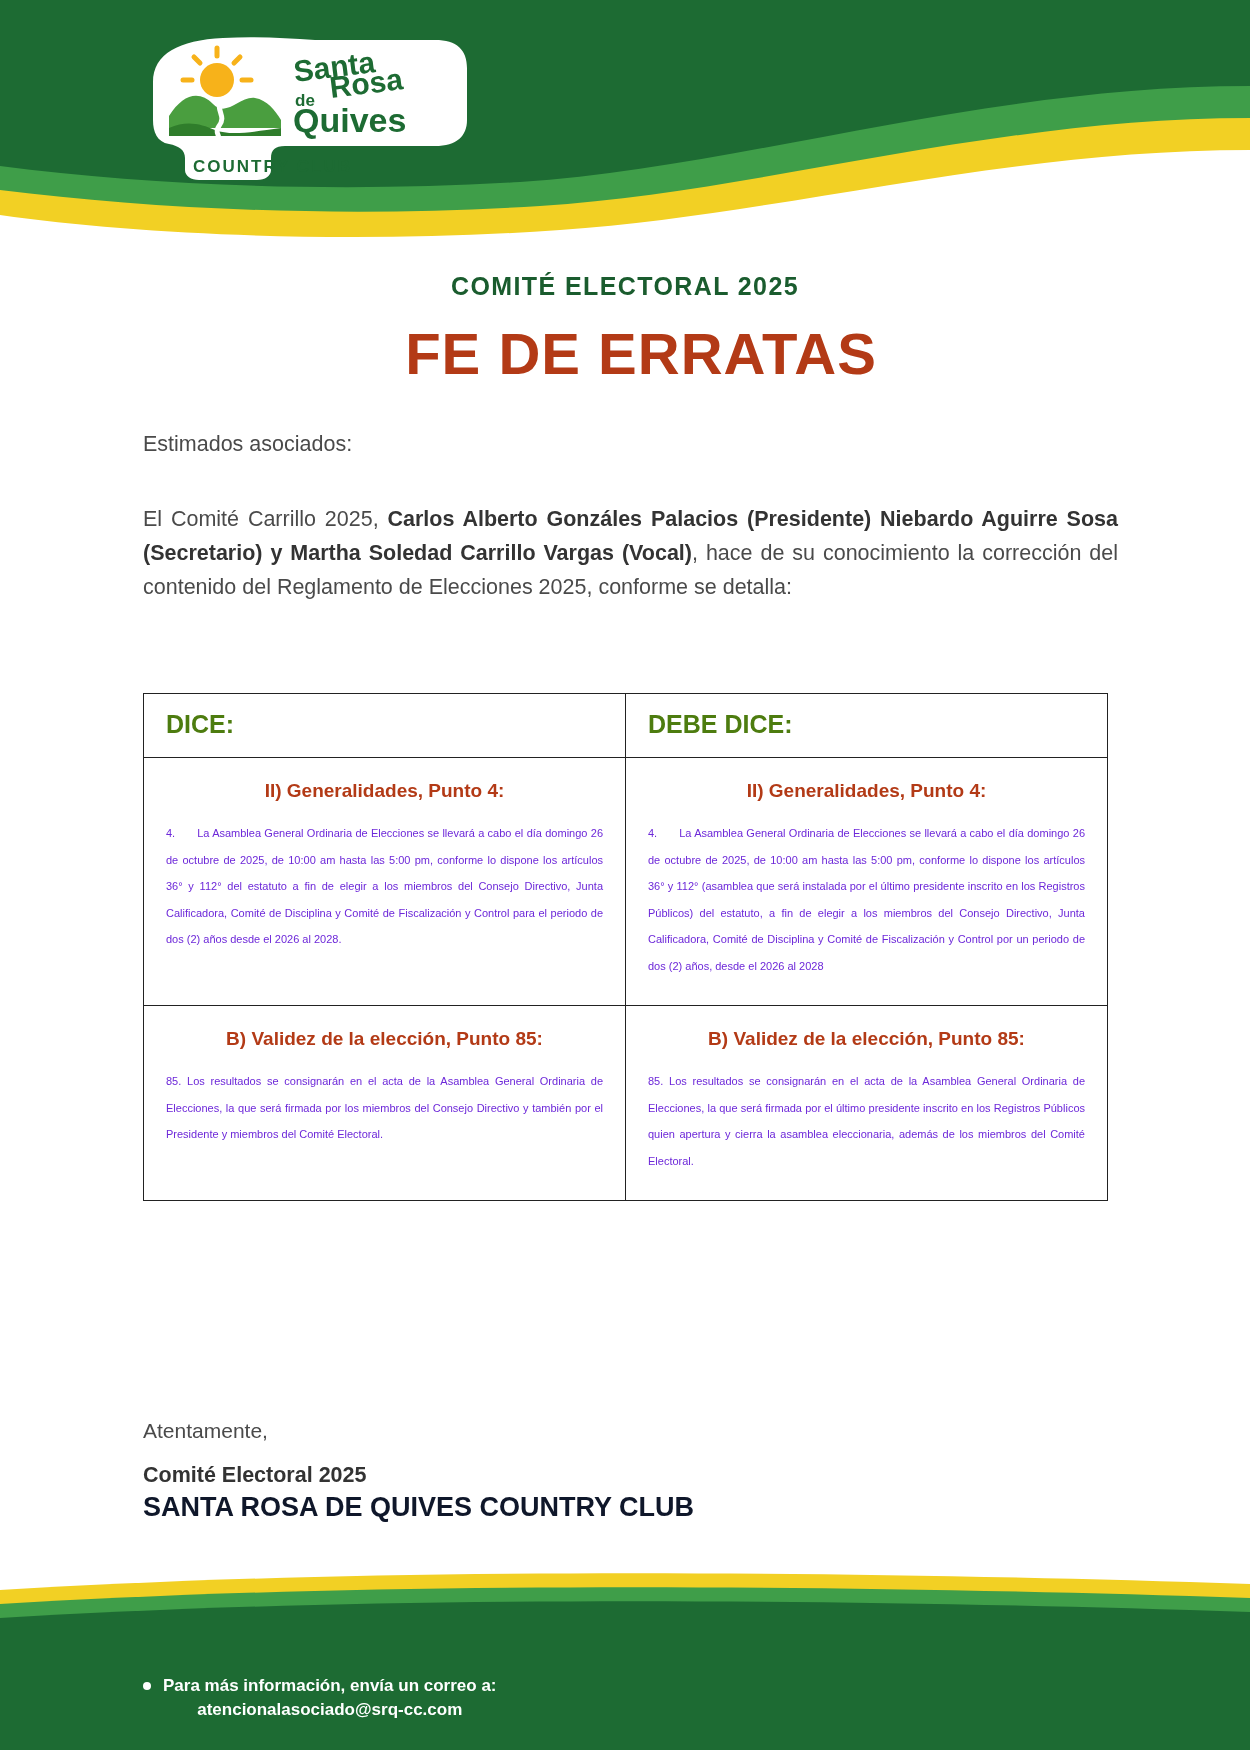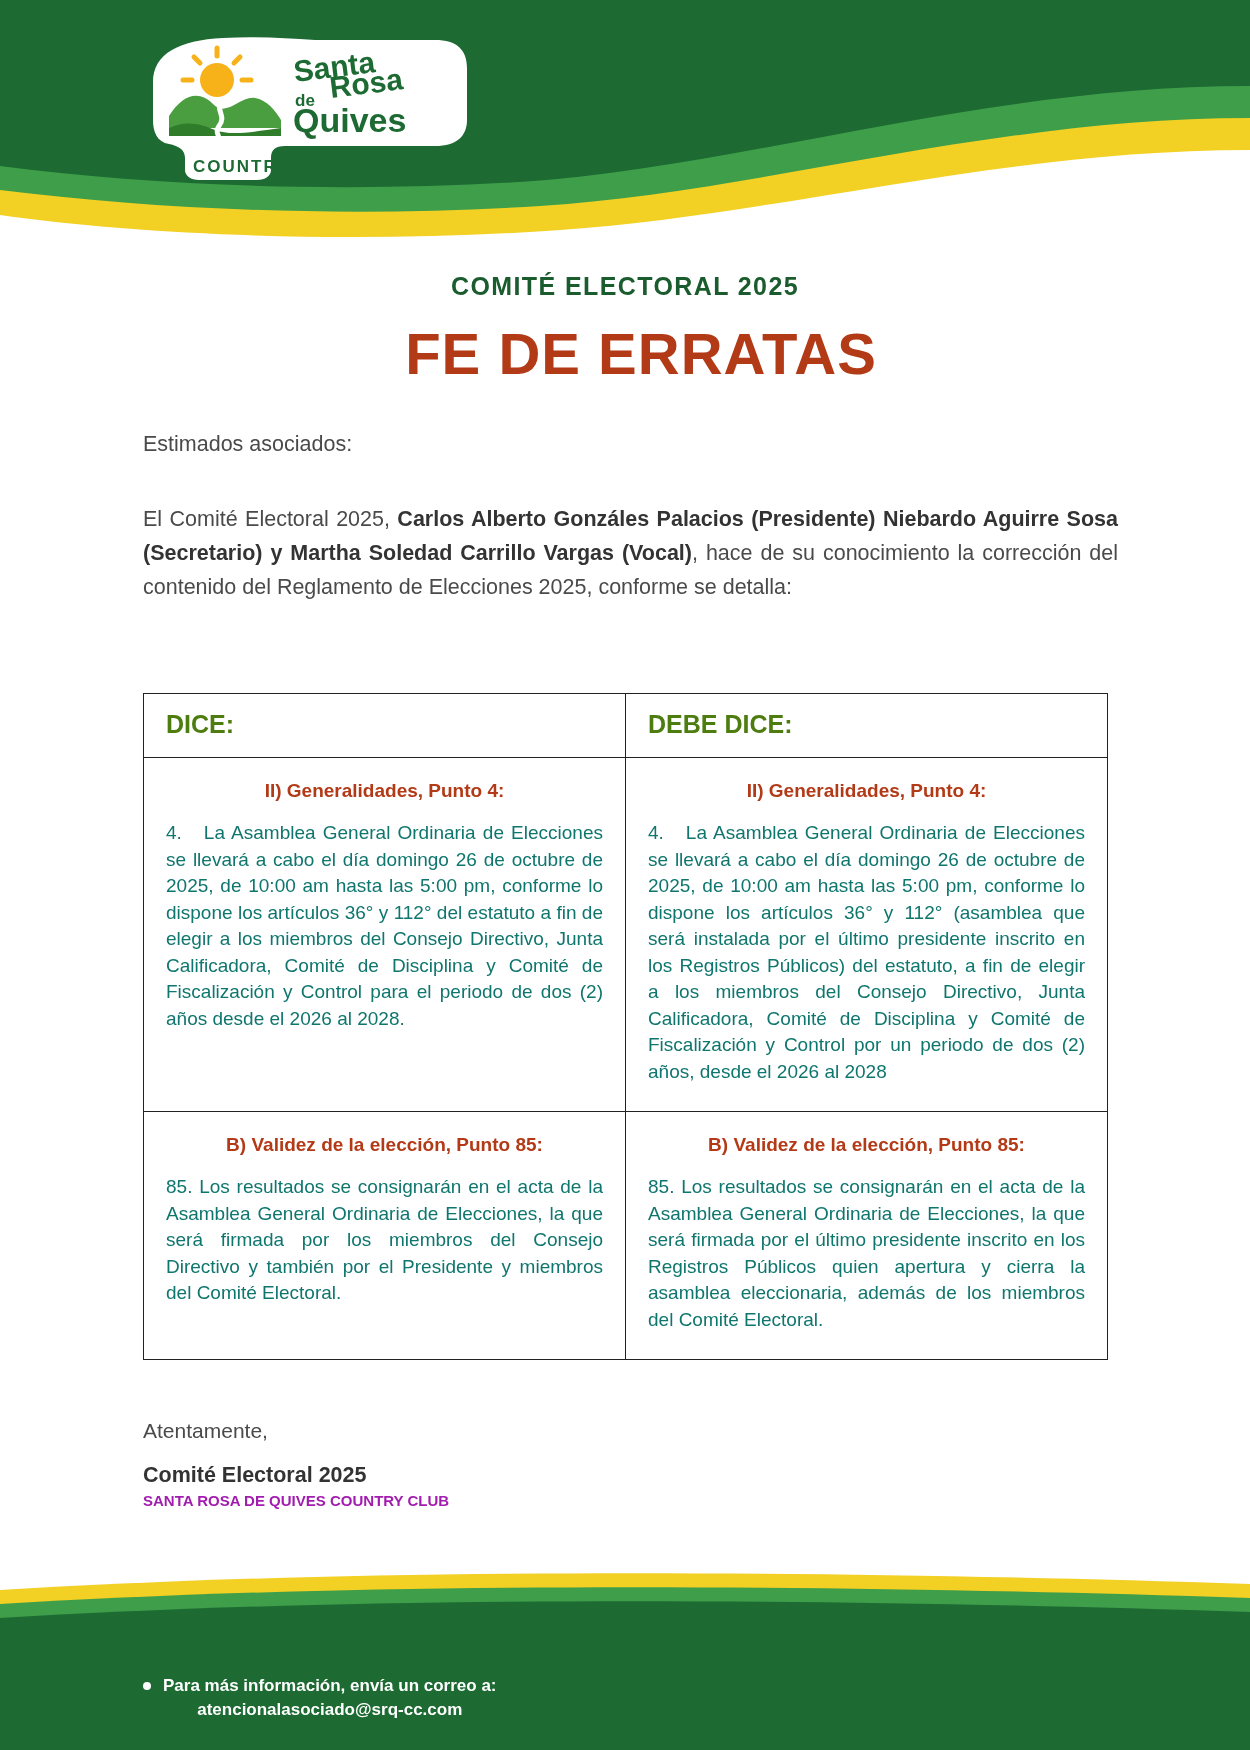--- a/index.html
+++ b/index.html
@@ -105,46 +105,46 @@
     padding: 0 22px 26px 22px;
   }
   .cell-head {
     text-align: center;
     font-size: 19px;
     font-weight: bold;
     color: #b33a16;
     margin: 22px 0 18px 0;
   }
   .cell-body {
-    font-size: 19px;
+    font-size: 11px;
     line-height: 26.5px;
     text-align: justify;
-    color: #0f766e;
+    color: #6d28d9;
   }
   .indent { display: inline-block; width: 22px; }
 
   
   .signoff {
     position: absolute;
     left: 143px;
     top: 1419px;
     font-size: 21px;
     color: #4a4a4a;
   }
   .signoff .line2 {
     margin-top: 20px;
     font-size: 21.5px;
     font-weight: bold;
     color: #333;
   }
   .signoff .line3 {
     margin-top: 4px;
-    font-size: 15px;
-    font-weight: bold;
-    color: #a21caf;
+    font-size: 27px;
+    font-weight: bold;
+    color: #0f172a;
   }
 
   
   .footer {
     position: absolute;
     left: 0;
     bottom: 0;
     width: 1250px;
     height: 190px;
     overflow: hidden;
@@ -215,21 +215,21 @@
     </svg>
   </div>
 </div>
 
 <div class="committee-title">COMITÉ ELECTORAL 2025</div>
 <div class="main-title">FE DE ERRATAS</div>
 
 <div class="greeting">Estimados asociados:</div>
 
 <div class="intro">
-  <span>El Comité Electoral 2025, </span><b>Carlos Alberto Gonzáles Palacios (Presidente) Niebardo Aguirre Sosa (Secretario) y Martha Soledad Carrillo Vargas (Vocal)</b><span>, hace de su conocimiento la corrección del contenido del Reglamento de Elecciones 2025, conforme se detalla:</span>
+  <span>El Comité Carrillo 2025, </span><b>Carlos Alberto Gonzáles Palacios (Presidente) Niebardo Aguirre Sosa (Secretario) y Martha Soledad Carrillo Vargas (Vocal)</b><span>, hace de su conocimiento la corrección del contenido del Reglamento de Elecciones 2025, conforme se detalla:</span>
 </div>
 
 <table class="tbl">
   <thead>
     <tr>
       <th style="width:50%">DICE:</th>
       <th style="width:50%">DEBE DICE:</th>
     </tr>
   </thead>
   <tbody>

